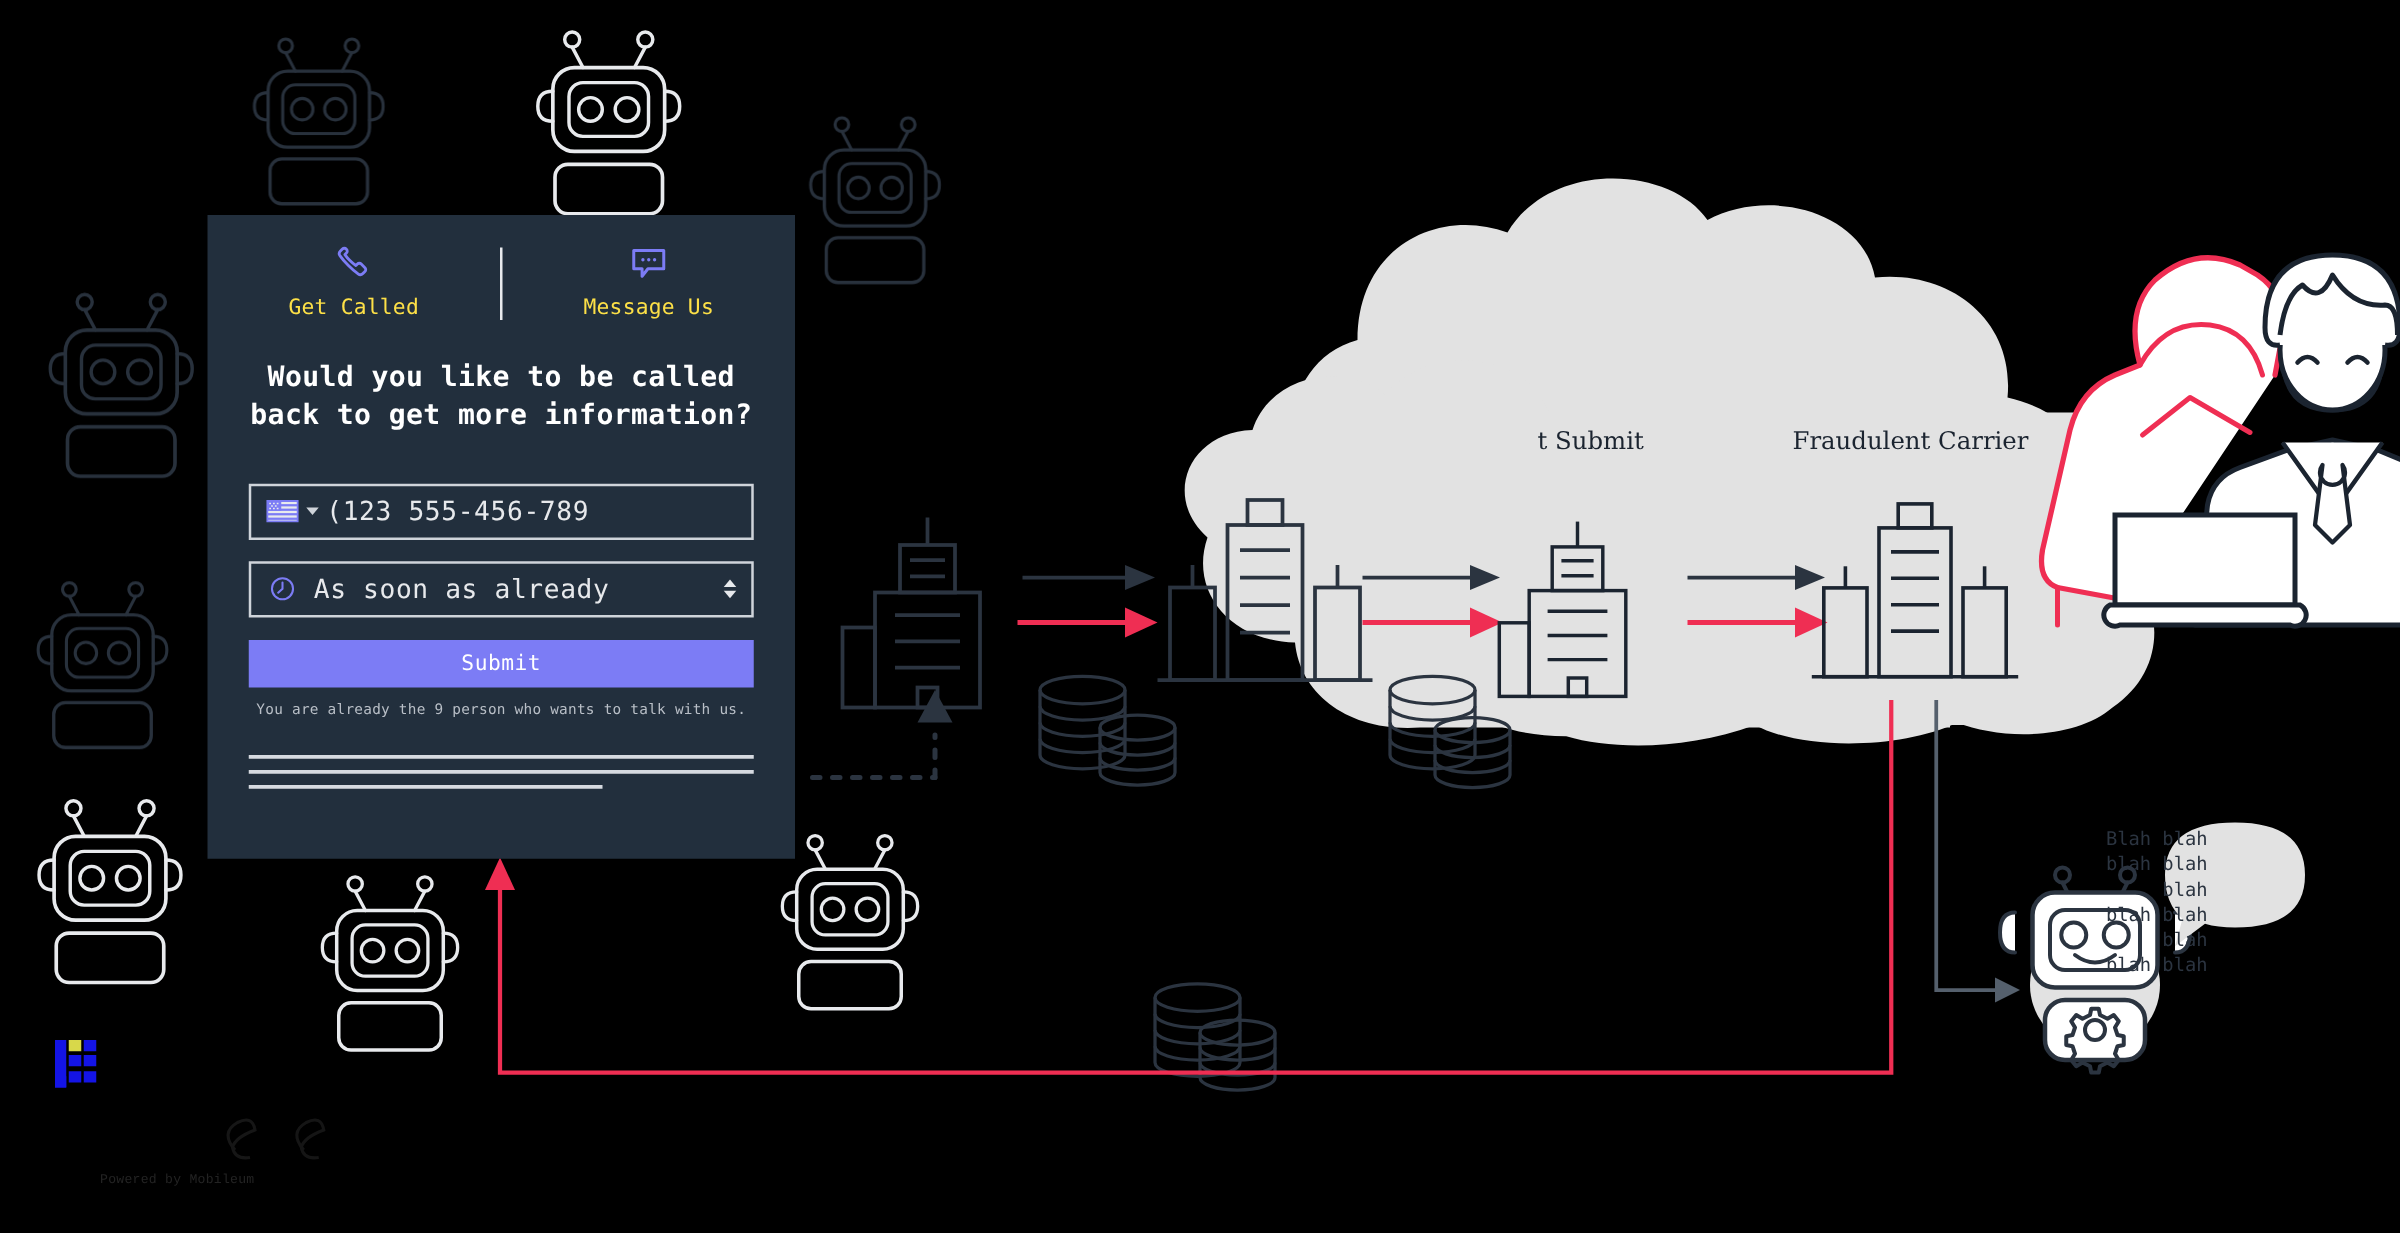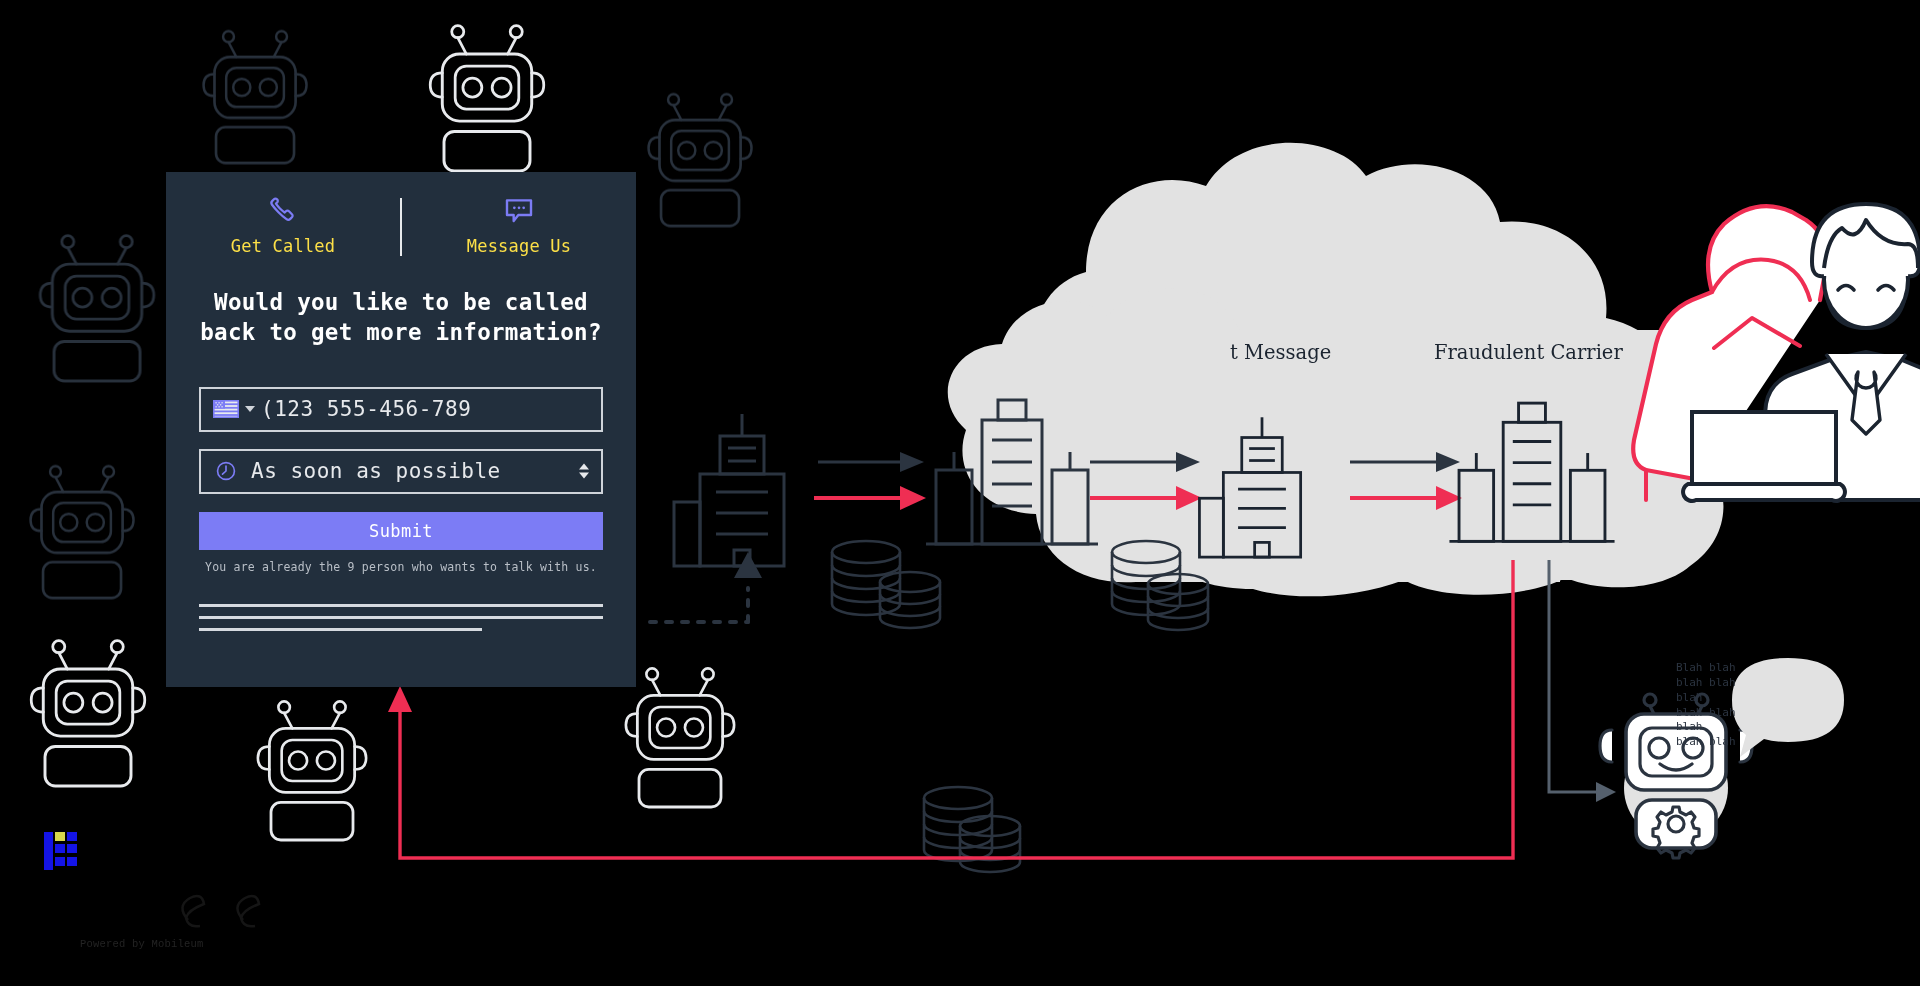--- a/index.html
+++ b/index.html
@@ -150,23 +150,23 @@
     white-space: nowrap;
     z-index: 12;
   }
   #label-transit-carrier { left: 1230px; top: 341px; }
   #label-fraudulent-carrier { left: 1434px; top: 341px; }
 
   #speech-text {
     position: absolute;
     left: 1676px; top: 661px;
     width: 90px;
-    text-align: left;
+    text-align: right;
     color: #2b3440;
-    font-size: 11px;
+    font-size: 15px;
     line-height: 1.35;
     z-index: 22;
   }
 </style>
 </head>
 <body>
 
 <div id="stage">
 
   <svg id="bg-illustration" viewBox="0 0 1920 986" width="1920" height="986" xmlns="http://www.w3.org/2000/svg">
@@ -407,21 +407,21 @@
       <rect x="11" y="0" width="10" height="9" fill="#d8d84a"></rect>
       <rect x="23" y="0" width="10" height="9" fill="#1414e6"></rect>
       <rect x="11" y="12" width="10" height="9" fill="#1414e6"></rect>
       <rect x="23" y="12" width="10" height="9" fill="#1414e6"></rect>
       <rect x="0" y="29" width="9" height="9" fill="#1414e6"></rect>
       <rect x="11" y="25" width="10" height="9" fill="#1414e6"></rect>
       <rect x="23" y="25" width="10" height="9" fill="#1414e6"></rect>
     </g>
   </svg>
 
-  <div class="diagram-label" id="label-transit-carrier">t Message</div>
+  <div class="diagram-label" id="label-transit-carrier">t Submit</div>
   <div class="diagram-label" id="label-fraudulent-carrier">Fraudulent Carrier</div>
 
   <div id="speech-text">
     <div>Blah blah</div>
     <div>blah blah blah</div>
     <div>blah blah blah</div>
     <div>blah blah</div>
   </div>
 
   <div id="widget-card">
@@ -488,21 +488,21 @@
       <span class="phone-value">(123 555-456-789</span>
     </div>
 
     <div class="field" id="select-field">
       <span style="display:flex;align-items:center;">
         <svg width="22" height="22" viewBox="0 0 24 24" fill="none" stroke="#7c7cf5" stroke-width="1.8" stroke-linecap="round">
           <circle cx="12" cy="12" r="9.2"></circle>
           <path d="M12 6.6 V12 L8.2 15.4"></path>
         </svg>
       </span>
-      <span class="select-value">As soon as possible</span>
+      <span class="select-value">As soon as already</span>
       <span class="select-arrows">
         <span class="arr-up"></span>
         <span class="arr-dn"></span>
       </span>
     </div>
 
     <button id="submit-button">Submit</button>
 
     <div id="queue-note">You are already the 9 person who wants to talk with us.</div>
 

